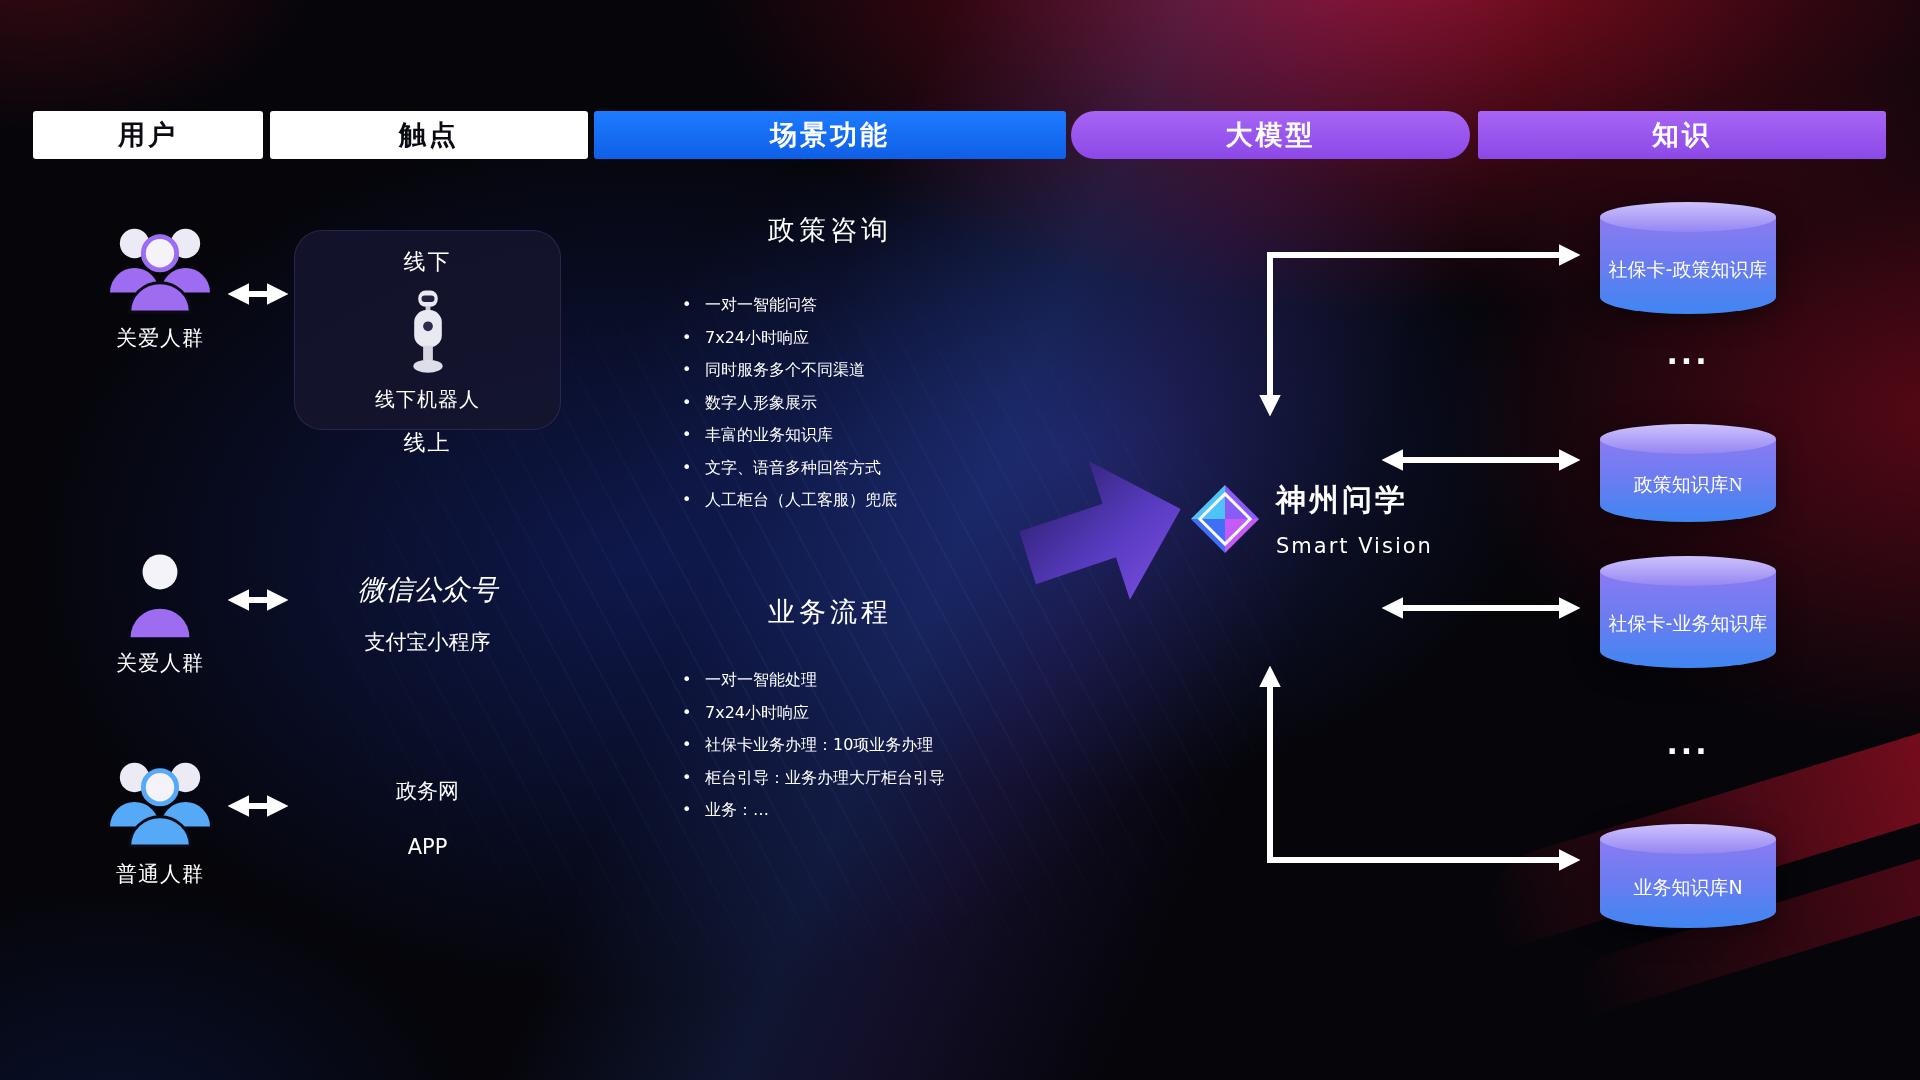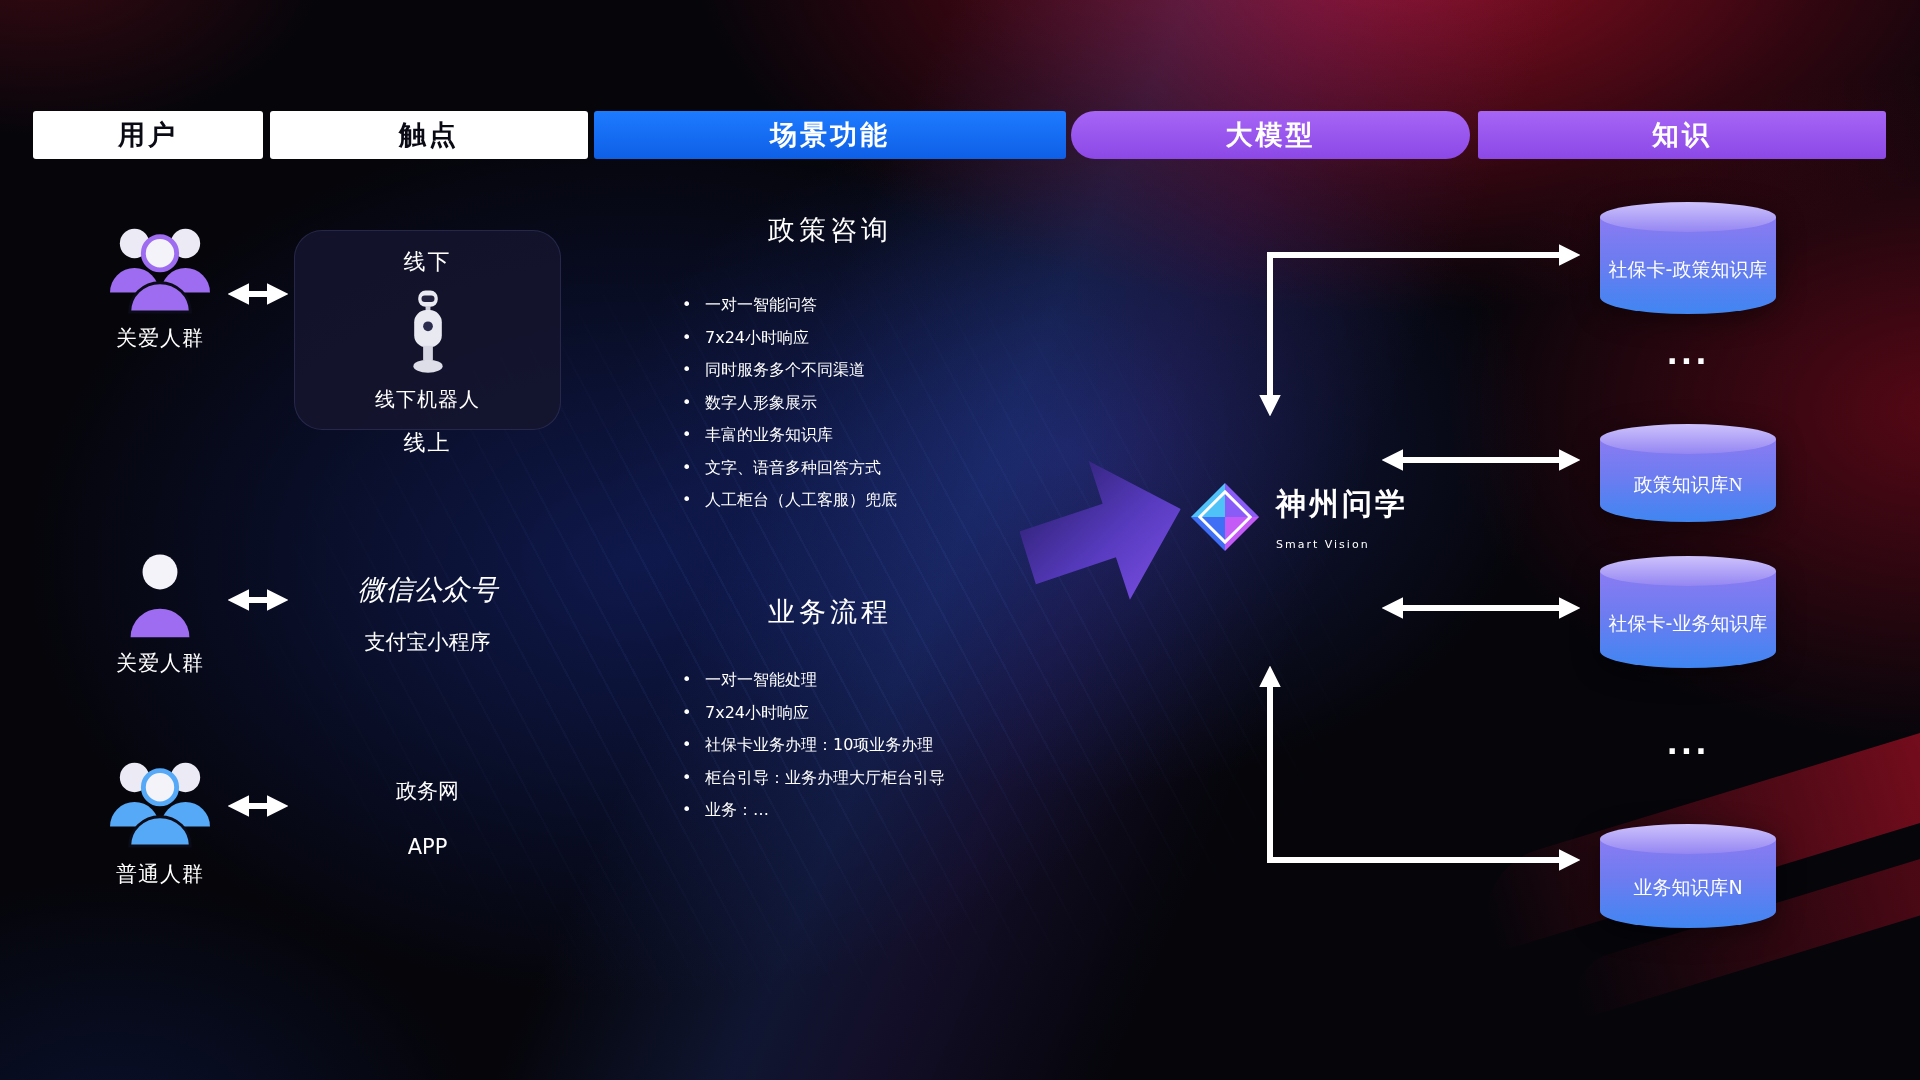--- a/index.html
+++ b/index.html
@@ -61,21 +61,21 @@
 
   
   .big-arrow { position:absolute; left:1022px; top:446px; width:162px; height:172px; z-index:2;
     background:linear-gradient(150deg,#251a60 5%, #5a3cc4 55%, #8a57f5 100%);
     clip-path:polygon(0% 38%, 54% 34%, 52% 8%, 100% 48%, 56% 92%, 54% 66%, 2% 70%);
     transform:rotate(-14deg); opacity:.95; }
 
   
   .logo { position:absolute; left:1188px; top:480px; display:flex; align-items:center; gap:14px; z-index:4; }
   .logo-name { font-size:30px; font-weight:bold; color:#fff; letter-spacing:3px; white-space:nowrap; }
-  .logo-sub  { font-size:11px; color:#fff; letter-spacing:2px; margin-top:13px; white-space:nowrap; }
+  .logo-sub  { font-size:21px; color:#fff; letter-spacing:2px; margin-top:13px; white-space:nowrap; }
 
   
   .db { position:absolute; left:1600px; width:176px; z-index:3; filter:drop-shadow(0 6px 14px rgba(0,0,0,.45)); }
   .db-top { position:absolute; top:0; left:0; width:100%; height:30px; border-radius:50%;
     background:linear-gradient(180deg,#cec2fc,#9486f2); z-index:2; }
   .db-body { position:absolute; top:15px; left:0; width:100%; bottom:0;
     background:linear-gradient(180deg,#8b7bf2 0%, #6d7cf0 45%, #3f86f2 100%);
     border-radius:0 0 88px 88px / 0 0 17px 17px; }
   .db-label { position:absolute; top:28px; left:7px; right:7px; bottom:4px; z-index:3;
     display:flex; align-items:center; justify-content:center; text-align:center;

